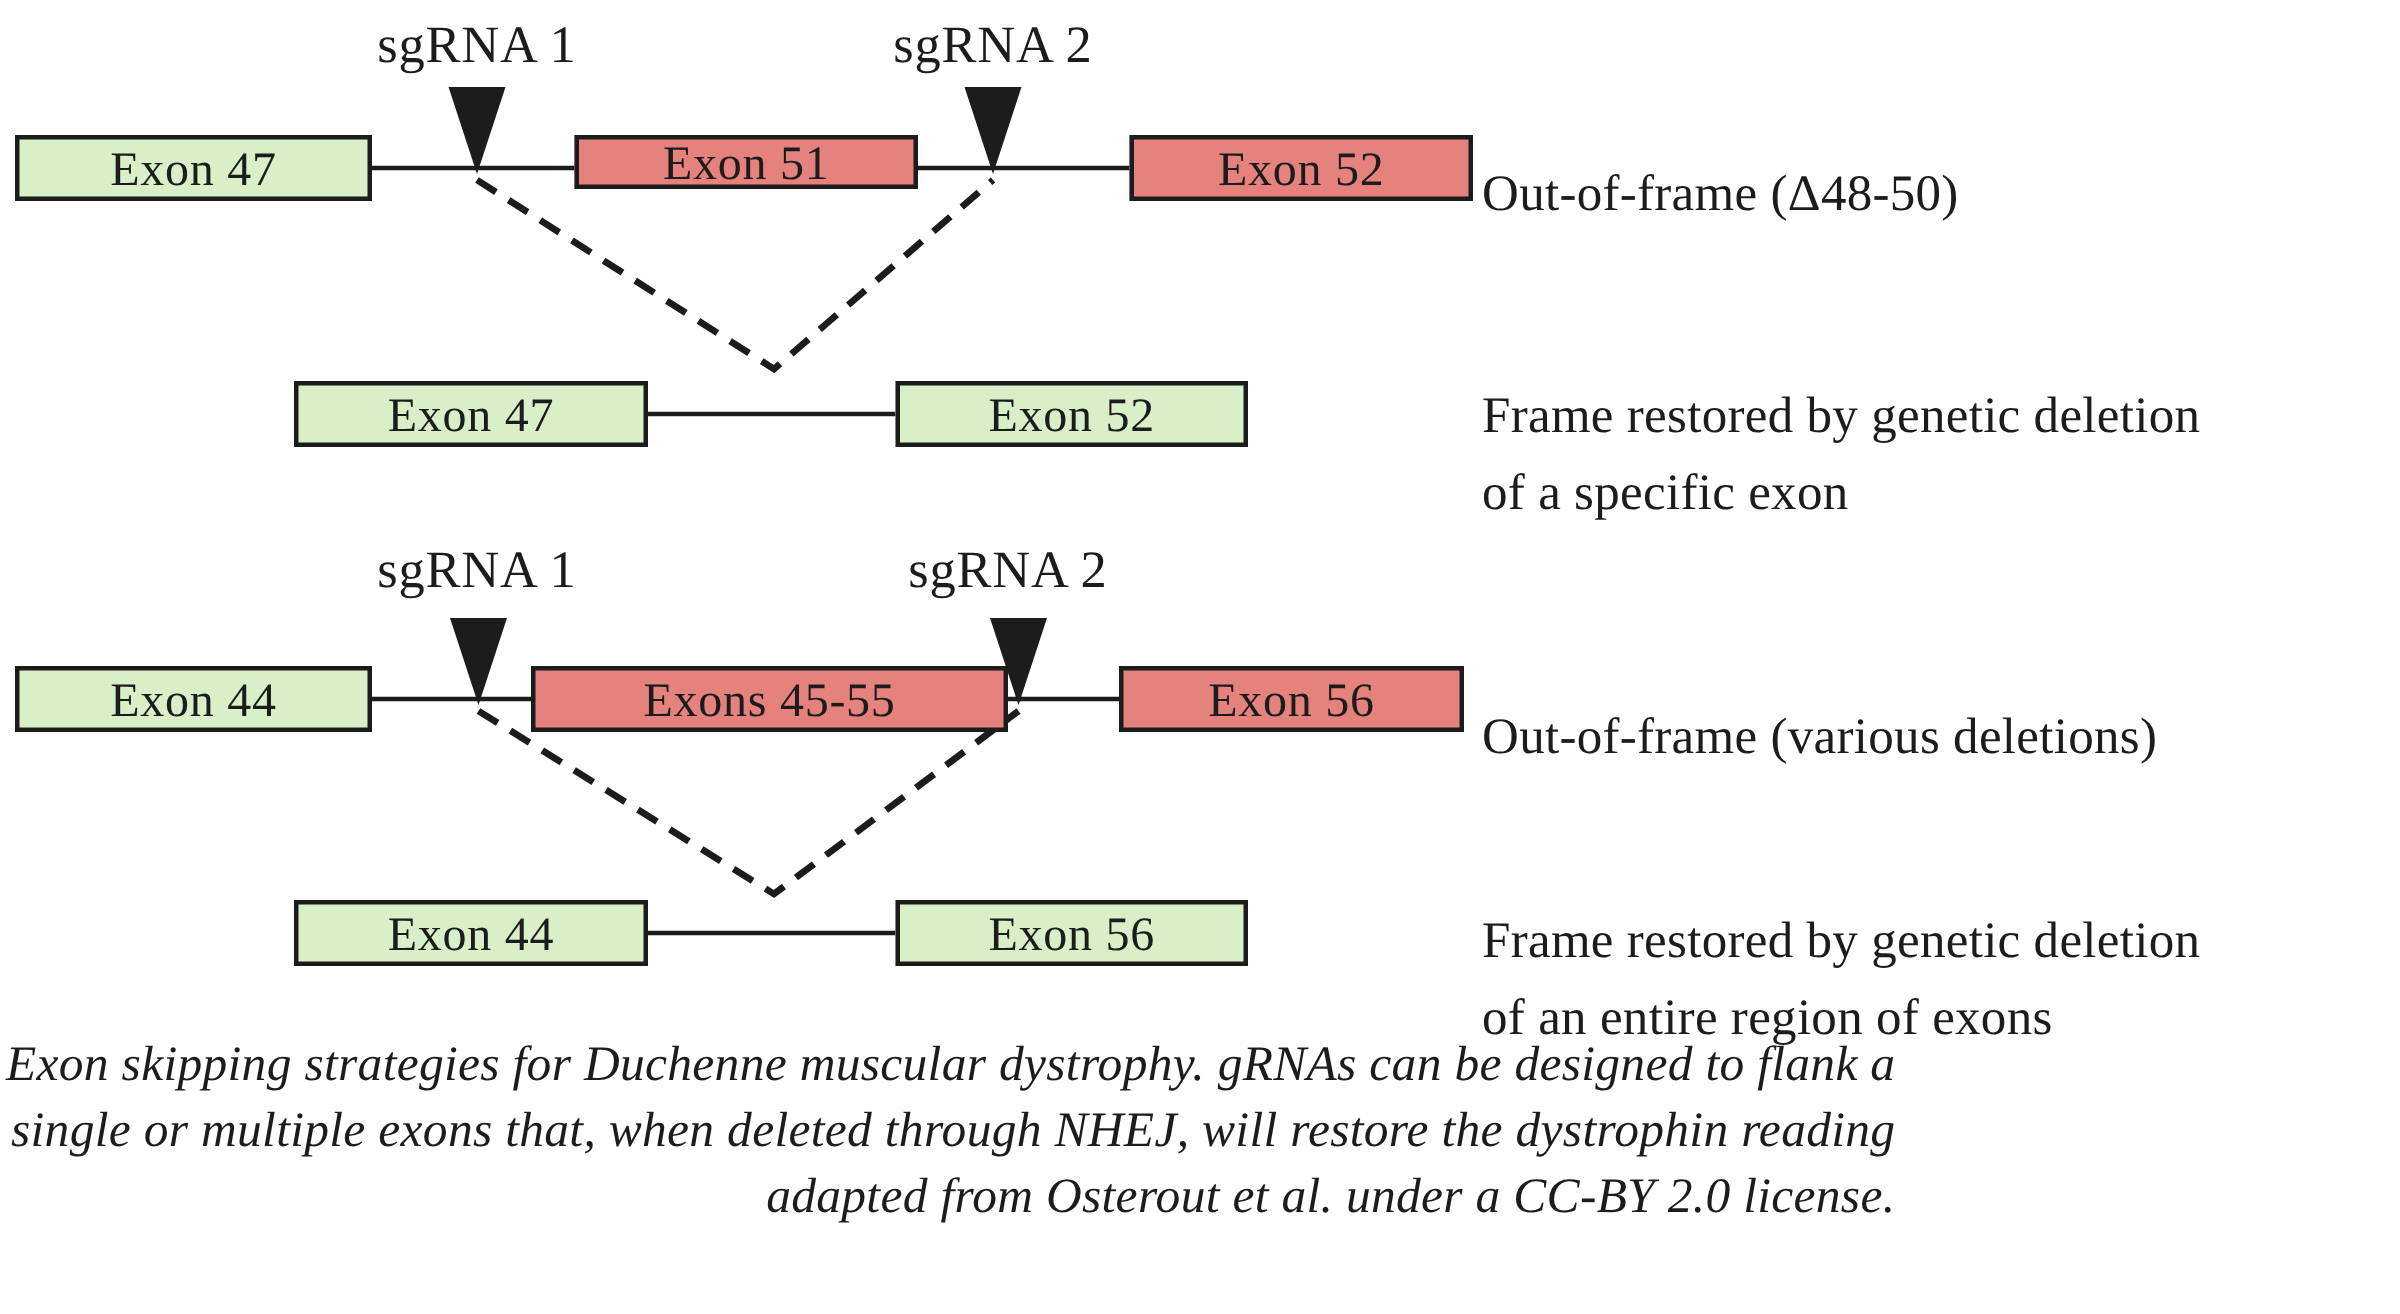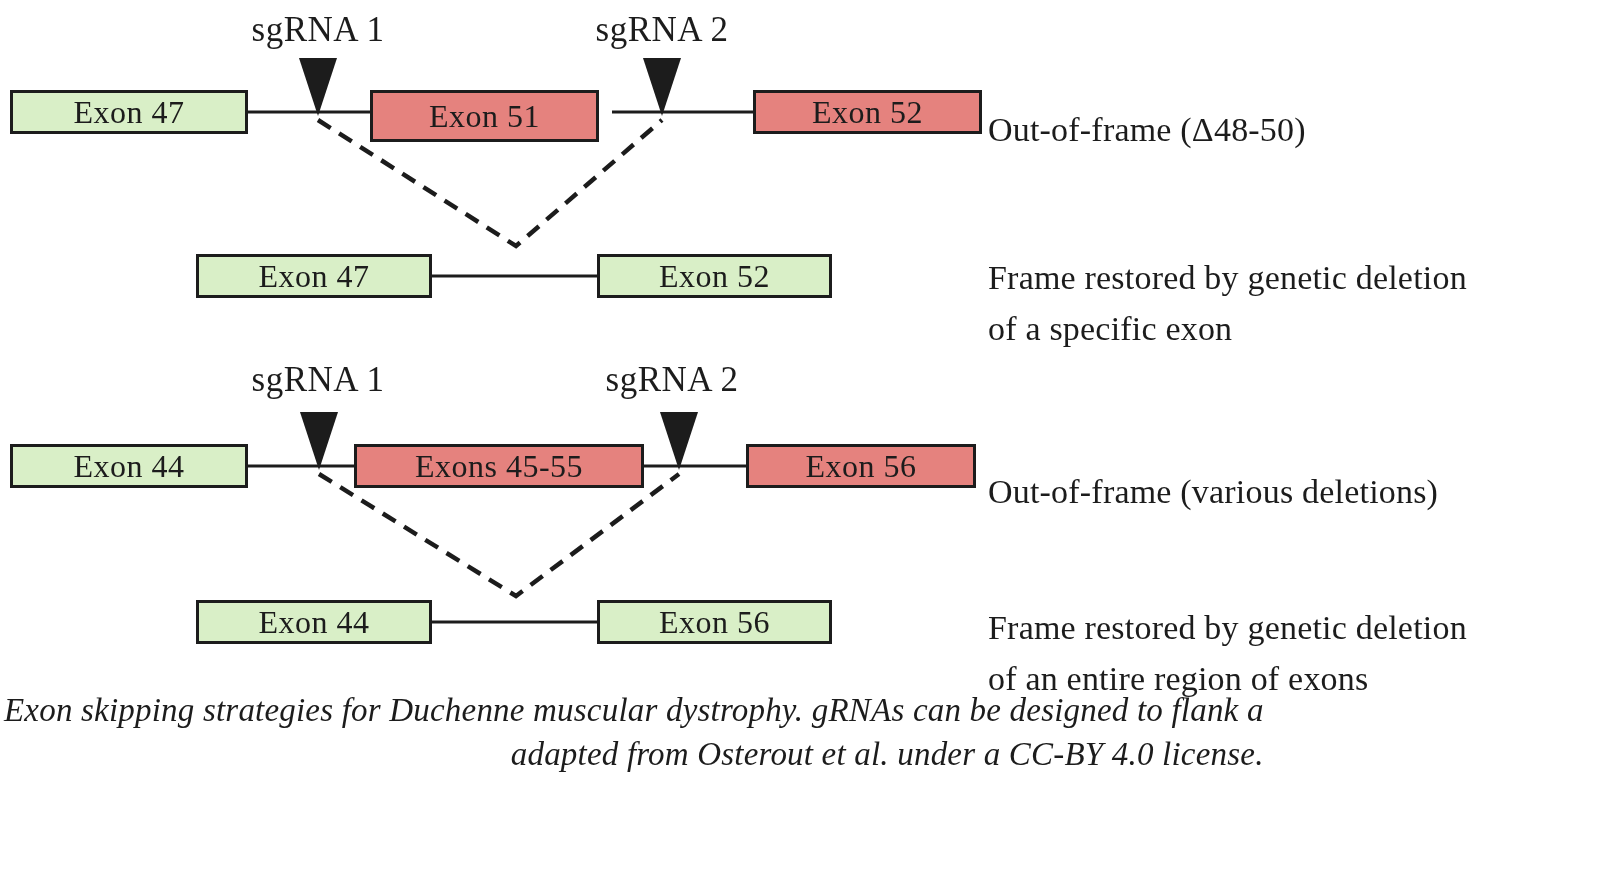--- a/index.html
+++ b/index.html
@@ -73,44 +73,45 @@
     <line class="sline" x1="432" y1="622" x2="597" y2="622"></line>
 
     <polygon class="arrow" points="300,412 338,412 319,470"></polygon>
     <polygon class="arrow" points="660,412 698,412 679,470"></polygon>
   </svg>
 
   <div class="sgrna" style="left:318px;top:10px">sgRNA 1</div>
   <div class="sgrna" style="left:662px;top:10px">sgRNA 2</div>
 
   <div class="exon in-frame" style="left:10px;top:90px;width:238px;height:44px">Exon 47</div>
-  <div class="exon out-of-frame" style="left:370px;top:90px;width:229px;height:52px">Exon 51</div>
+  <div class="exon out-of-frame" style="left:383px;top:90px;width:229px;height:36px">Exon 51</div>
   <div class="exon out-of-frame" style="left:753px;top:90px;width:229px;height:44px">Exon 52</div>
 
   <div class="ann" style="top:90px">Out-of-frame (Δ48-50)</div>
 
   <div class="exon in-frame" style="left:196px;top:254px;width:236px;height:44px">Exon 47</div>
   <div class="exon in-frame" style="left:597px;top:254px;width:235px;height:44px">Exon 52</div>
 
   <div class="ann" style="top:238px">Frame restored by genetic deletion
 of a specific exon</div>
 
   <div class="sgrna" style="left:318px;top:360px">sgRNA 1</div>
   <div class="sgrna" style="left:672px;top:360px">sgRNA 2</div>
 
   <div class="exon in-frame" style="left:10px;top:444px;width:238px;height:44px">Exon 44</div>
-  <div class="exon out-of-frame" style="left:354px;top:444px;width:290px;height:44px">Exons 45-55</div>
+  <div class="exon out-of-frame" style="left:354px;top:444px;width:318px;height:44px">Exons 45-55</div>
   <div class="exon out-of-frame" style="left:746px;top:444px;width:230px;height:44px">Exon 56</div>
 
   <div class="ann" style="top:452px">Out-of-frame (various deletions)</div>
 
   <div class="exon in-frame" style="left:196px;top:600px;width:236px;height:44px">Exon 44</div>
   <div class="exon in-frame" style="left:597px;top:600px;width:235px;height:44px">Exon 56</div>
 
   <div class="ann" style="top:588px">Frame restored by genetic deletion
 of an entire region of exons</div>
 
   <div class="caption">
     <div>Exon skipping strategies for Duchenne muscular dystrophy. gRNAs can be designed to flank a</div>
-    <div>adapted from Osterout et al. under a CC-BY 4.0 license.</div>
+    <div>single or multiple exons that, when deleted through NHEJ, will restore the dystrophin reading</div>
+    <div>adapted from Osterout et al. under a CC-BY 2.0 license.</div>
   </div>
 
 </div>
 
 </body></html>

